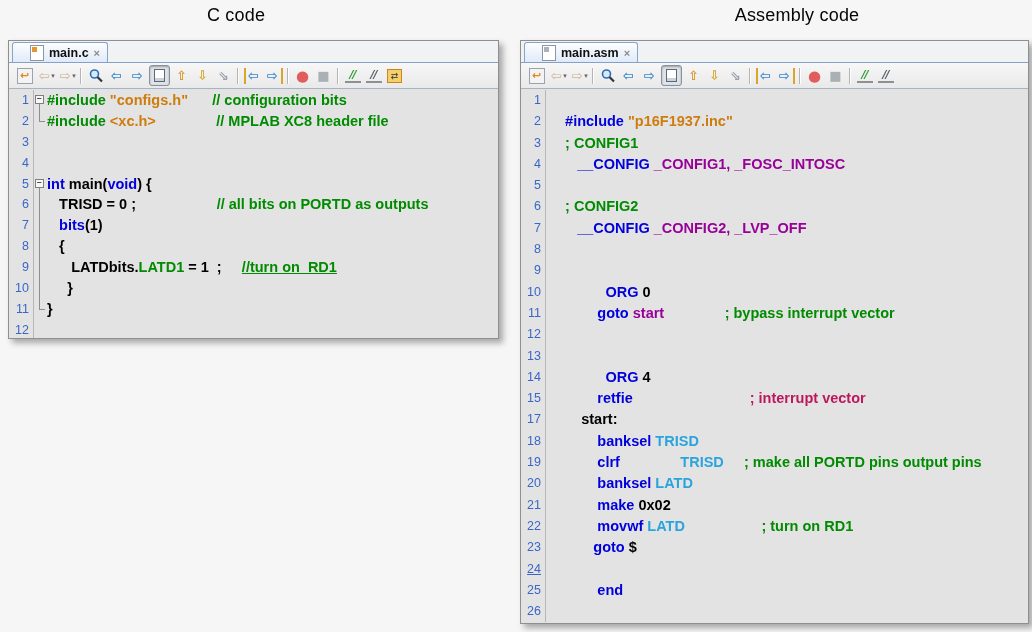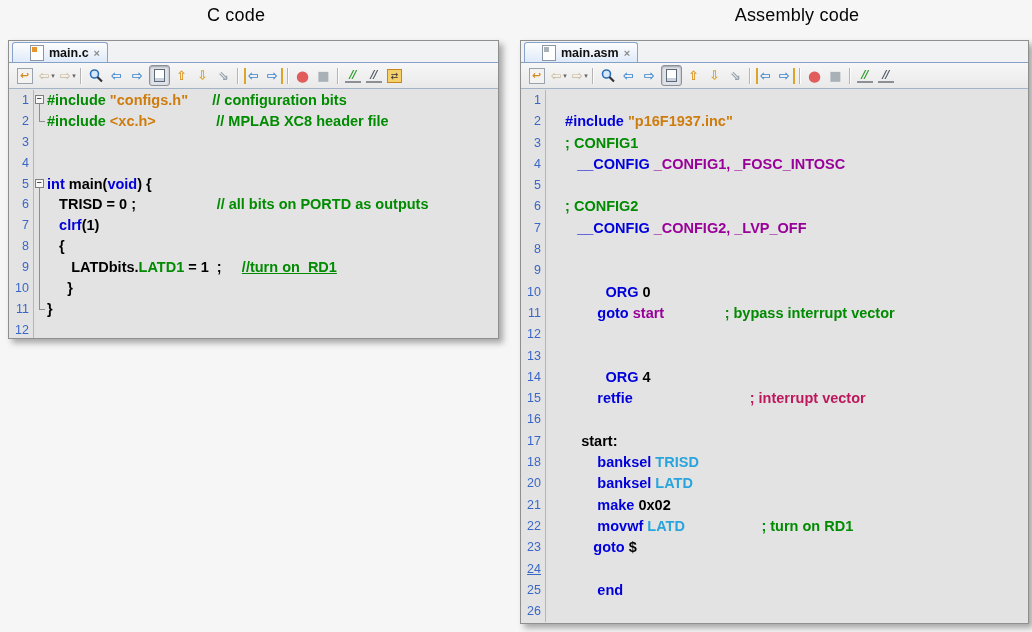--- a/index.html
+++ b/index.html
@@ -217,21 +217,21 @@
         <span class="fold">
           <span class="fline"></span>
         </span>
         <span class="lt"><span style="color: rgb(0, 0, 0);">   TRISD = 0 ;</span><span style="color: rgb(0, 0, 0);">                    </span><span style="color: rgb(0, 139, 0);">// all bits on PORTD as outputs</span></span>
       </div>
       <div class="row">
         <span class="ln" style="color: rgb(58, 102, 200);">7</span>
         <span class="fold">
           <span class="fline"></span>
         </span>
-        <span class="lt"><span style="color: rgb(0, 0, 0);">   </span><span style="color: rgb(0, 0, 220);">clrf</span><span style="color: rgb(0, 0, 0);">(1)</span></span>
+        <span class="lt"><span style="color: rgb(0, 0, 0);">   </span><span style="color: rgb(0, 0, 220);">bits</span><span style="color: rgb(0, 0, 0);">(1)</span></span>
       </div>
       <div class="row">
         <span class="ln" style="color: rgb(58, 102, 200);">8</span>
         <span class="fold">
           <span class="fline"></span>
         </span>
         <span class="lt"><span style="color: rgb(0, 0, 0);">   {</span></span>
       </div>
       <div class="row">
         <span class="ln" style="color: rgb(58, 102, 200);">9</span>
@@ -401,35 +401,35 @@
         <span class="ln" style="color: rgb(58, 102, 200);">14</span>
         <span class="fold"></span>
         <span class="lt"><span style="color: rgb(0, 0, 0);">             </span><span style="color: rgb(0, 0, 220);">ORG</span><span style="color: rgb(0, 0, 0);"> 4</span></span>
       </div>
       <div class="row">
         <span class="ln" style="color: rgb(58, 102, 200);">15</span>
         <span class="fold"></span>
         <span class="lt"><span style="color: rgb(0, 0, 0);">           </span><span style="color: rgb(0, 0, 220);">retfie</span><span style="color: rgb(0, 0, 0);">                             </span><span style="color: #be185d;">; interrupt vector</span></span>
       </div>
       <div class="row">
-        <span class="ln" style="color: rgb(58, 102, 200);">16</span>
-        <span class="fold"></span>
-        <span class="lt"></span>
-      </div>
-      <div class="row">
         <span class="ln" style="color: rgb(58, 102, 200);">17</span>
         <span class="fold"></span>
         <span class="lt"><span style="color: rgb(0, 0, 0);">       start:</span></span>
       </div>
       <div class="row">
         <span class="ln" style="color: rgb(58, 102, 200);">18</span>
         <span class="fold"></span>
         <span class="lt"><span style="color: rgb(0, 0, 0);">           </span><span style="color: rgb(0, 0, 220);">banksel </span><span style="color: rgb(42, 164, 220);">TRISD</span></span>
       </div>
       <div class="row">
+        <span class="ln" style="color: rgb(58, 102, 200);">19</span>
+        <span class="fold"></span>
+        <span class="lt"><span style="color: rgb(0, 0, 0);">           </span><span style="color: rgb(0, 0, 220);">clrf</span><span style="color: rgb(0, 0, 0);">               </span><span style="color: rgb(42, 164, 220);">TRISD</span><span style="color: rgb(0, 0, 0);">     </span><span style="color: rgb(0, 139, 0);">; make all PORTD pins output pins</span></span>
+      </div>
+      <div class="row">
         <span class="ln" style="color: rgb(58, 102, 200);">20</span>
         <span class="fold"></span>
         <span class="lt"><span style="color: rgb(0, 0, 0);">           </span><span style="color: rgb(0, 0, 220);">banksel </span><span style="color: rgb(42, 164, 220);">LATD</span></span>
       </div>
       <div class="row">
         <span class="ln" style="color: rgb(58, 102, 200);">21</span>
         <span class="fold"></span>
         <span class="lt"><span style="color: rgb(0, 0, 0);">           </span><span style="color: rgb(0, 0, 220);">make</span><span style="color: rgb(0, 0, 0);"> 0x02</span></span>
       </div>
       <div class="row">

